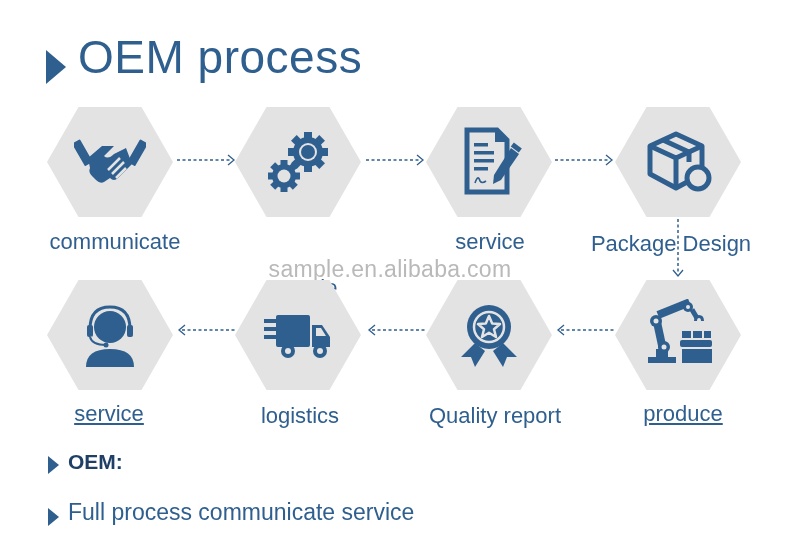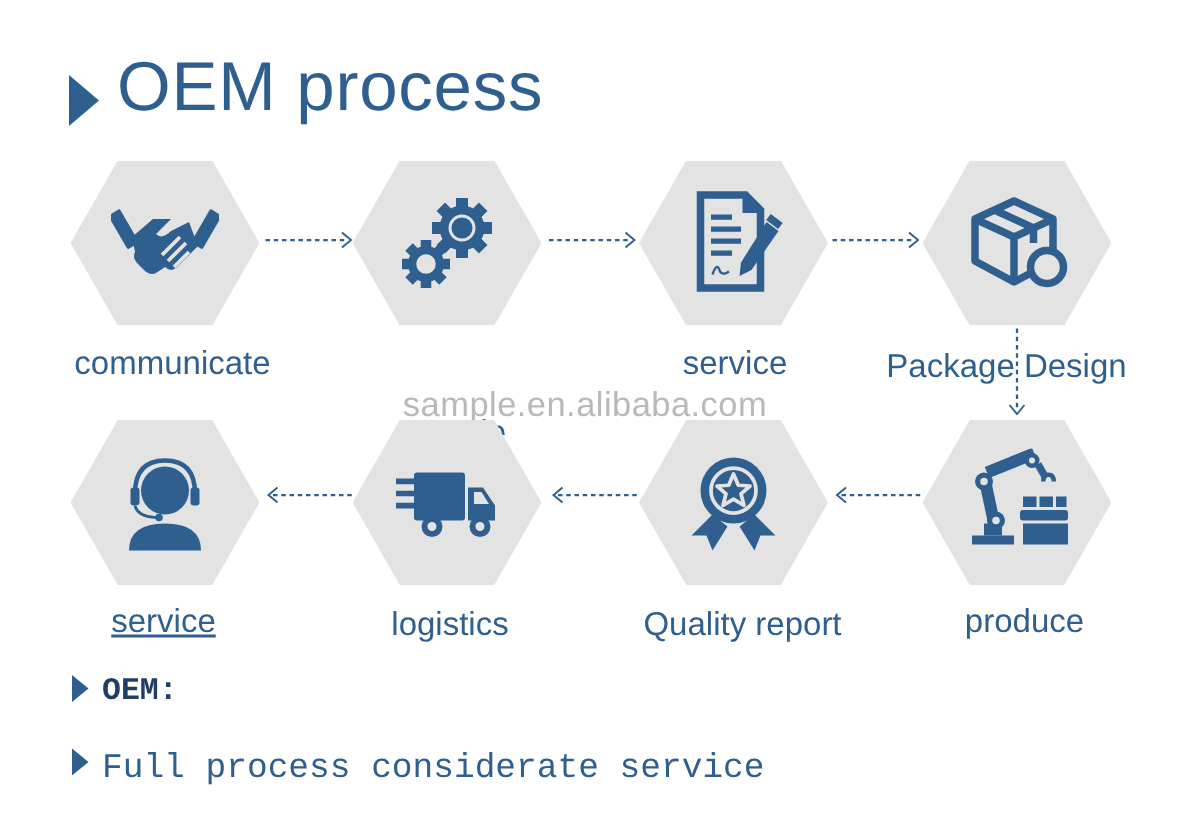--- a/index.html
+++ b/index.html
@@ -10,21 +10,21 @@
                 border-left:20px solid #2f5f8f; margin-right:12px; }
   .title .txt { font-size:46px; color:#2f5f8f; letter-spacing:0.5px; }
   .hex { position:absolute; width:126px; height:110px; background:#e3e3e3;
          clip-path:polygon(25% 0, 75% 0, 100% 50%, 75% 100%, 25% 100%, 0 50%);
          display:flex; align-items:center; justify-content:center; }
   .hex svg { width:72px; height:72px; }
   .label { position:absolute; width:200px; text-align:center; font-size:22px; color:#2f5f8f; }
   .arrow { position:absolute; }
   .watermark { position:absolute; left:240px; top:256px; width:300px; text-align:center;
                font-size:23px; color:#b9b9b9; letter-spacing:0.3px; }
-  .bullet { position:absolute; left:48px; display:flex; align-items:flex-start; font-size:23px; color:#2f5f8f;font-family:Liberation Mono, monospace; }
+  .bullet { position:absolute; left:48px; display:flex; align-items:flex-end; font-size:23px; color:#2f5f8f; }
   .bullet .tri { width:0; height:0; border-top:9px solid transparent; border-bottom:9px solid transparent;
                  border-left:11px solid #2f5f8f; margin-right:9px; }
   .bullet .strong { font-weight:bold; color:#1f3f66; margin-right:6px; font-size:21px; }
 </style>
 </head>
 <body>
 
 <div class="title">
   <span class="tri"></span>
   <span class="txt">OEM process</span>
@@ -174,21 +174,21 @@
     <path d="M16 30 Q16 8 36 8 Q56 8 56 30" fill="none" stroke="#2f5f8f" stroke-width="3"></path>
     <rect x="13" y="26" width="6" height="12" rx="2" fill="#2f5f8f"></rect>
     <rect x="53" y="26" width="6" height="12" rx="2" fill="#2f5f8f"></rect>
     <path d="M16 38 Q18 46 32 46" fill="none" stroke="#e3e3e3" stroke-width="4"></path>
     <path d="M16 38 Q18 46 32 46" fill="none" stroke="#2f5f8f" stroke-width="2"></path>
     <circle cx="32" cy="46" r="2.5" fill="#2f5f8f"></circle>
     <path d="M12 68 Q12 50 36 50 Q60 50 60 68 Z" fill="#2f5f8f"></path>
   </svg>
 </div>
 
-<div class="label" style="left:583px;top:401px;">produce</div>
+<div class="label" style="left:583px;top:401px;text-decoration:underline;">produce</div>
 <div class="label" style="left:395px;top:403px;">Quality report</div>
 <div class="label" style="left:200px;top:403px;">logistics</div>
 <div class="label" style="left:9px;top:401px;text-decoration:underline;">service</div>
 
 <svg class="arrow" style="left:555px;top:322px;" width="62" height="16">
   <line x1="6" y1="8" x2="60" y2="8" stroke="#2f5f8f" stroke-width="1.5" stroke-dasharray="3 2.5"></line>
   <path d="M9 3 L3 8 L9 13" fill="none" stroke="#2f5f8f" stroke-width="1.3"></path>
 </svg>
 <svg class="arrow" style="left:366px;top:322px;" width="62" height="16">
   <line x1="6" y1="8" x2="60" y2="8" stroke="#2f5f8f" stroke-width="1.5" stroke-dasharray="3 2.5"></line>
@@ -198,14 +198,14 @@
   <line x1="6" y1="8" x2="60" y2="8" stroke="#2f5f8f" stroke-width="1.5" stroke-dasharray="3 2.5"></line>
   <path d="M9 3 L3 8 L9 13" fill="none" stroke="#2f5f8f" stroke-width="1.3"></path>
 </svg>
 
 <div class="bullet" style="top:450px;">
   <span class="tri"></span>
   <span class="strong">OEM:</span>
 </div>
 <div class="bullet" style="top:499px;">
   <span class="tri"></span>
-  <span>Full process considerate service</span>
+  <span>Full process communicate service</span>
 </div>
 
 </body></html>

